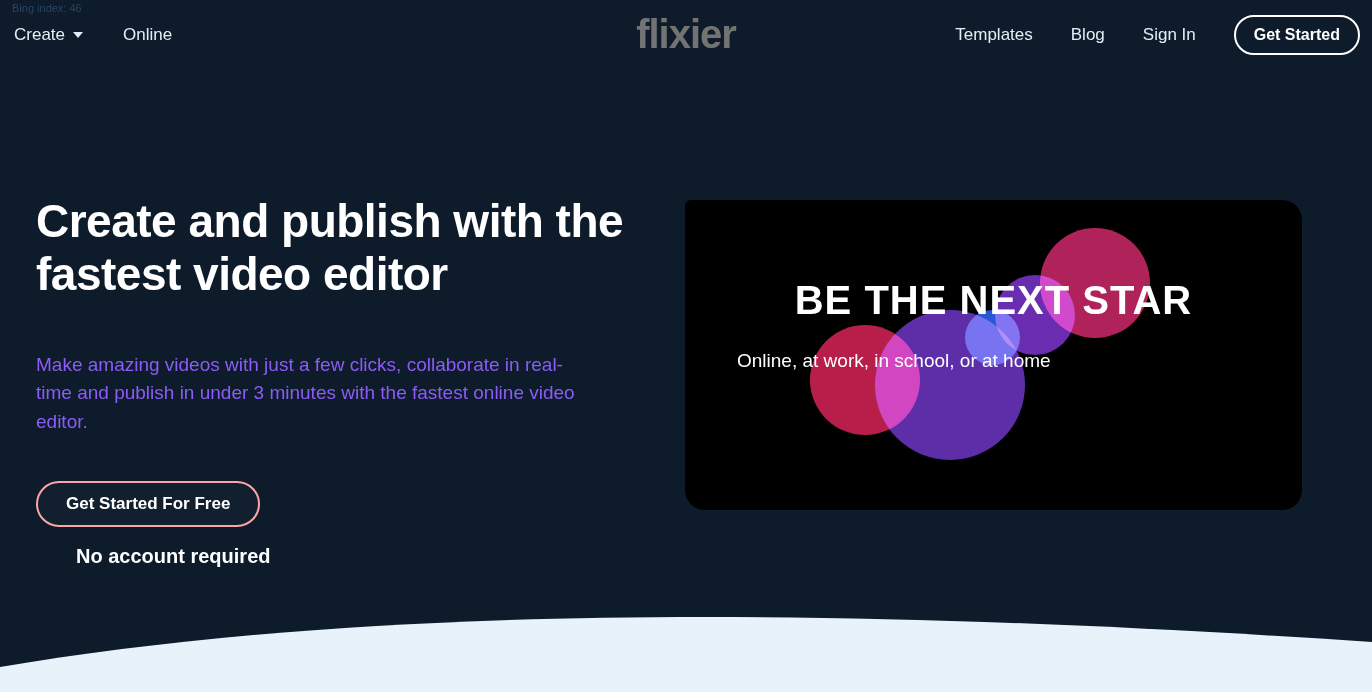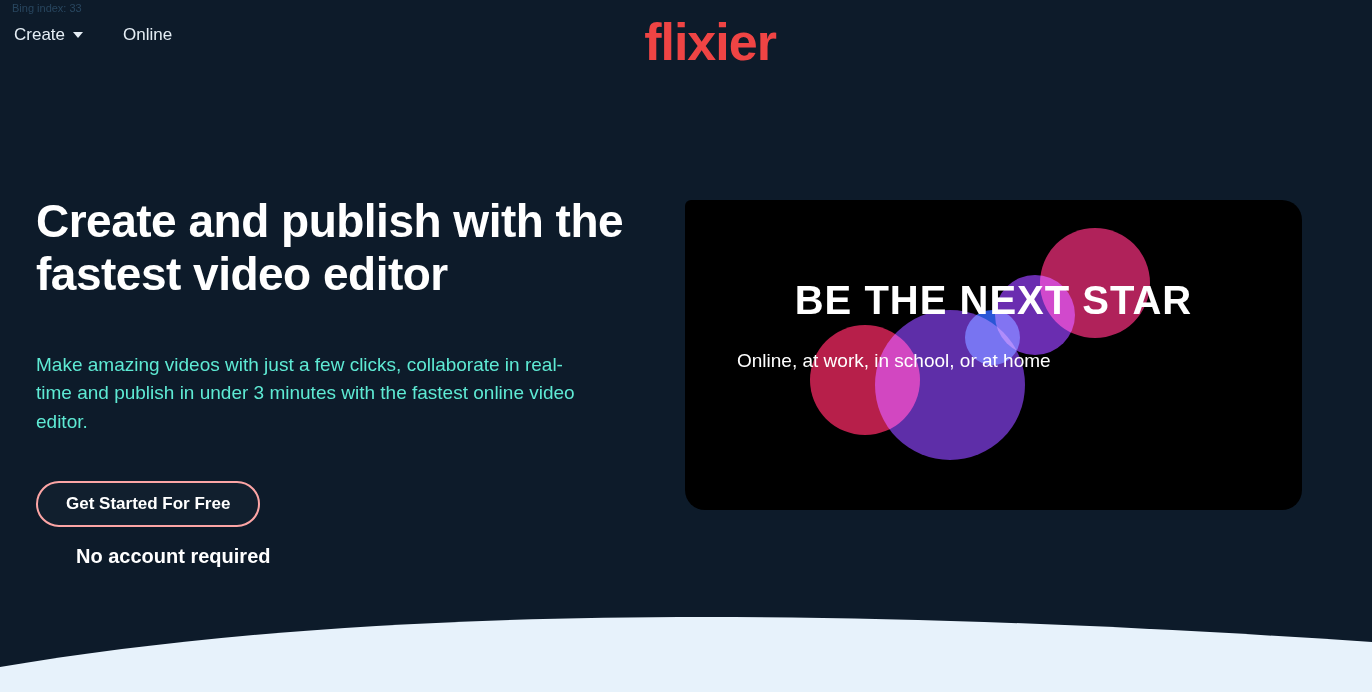--- a/index.html
+++ b/index.html
@@ -48,24 +48,23 @@
     color: #e5eef5;
     cursor: pointer;
   }
   .logo {
     position: absolute;
     left: 50%;
     top: 12px;
     transform: translateX(-50%);
     font-family: "Trebuchet MS", "Segoe UI", sans-serif;
     font-weight: 700;
-    font-size: 52px;
-    color: #ef4444;
+    font-size: 40px;
+    color: #737373;
     letter-spacing: -1px;
-    margin-left: 24px;
   }
   .nav-right {
     margin-left: auto;
     display: flex;
     align-items: center;
     gap: 38px;
   }
   .get-started-btn {
     border: 2px solid #ffffff;
     border-radius: 22px;
@@ -88,21 +87,21 @@
     font-size: 46px;
     font-weight: 700;
     line-height: 1.15;
     color: #ffffff;
     letter-spacing: -0.5px;
   }
   .hero p.sub {
     margin-top: 50px;
     font-size: 19px;
     line-height: 1.5;
-    color: #5eead4;
+    color: #8b5cf6;
     max-width: 540px;
   }
   .cta-btn {
     margin-top: 45px;
     display: inline-block;
     border: 2px solid #fca5a5;
     border-radius: 24px;
     padding: 11px 28px;
     font-size: 17px;
     font-weight: 700;
@@ -164,33 +163,39 @@
   .wave {
     position: absolute;
     left: 0; right: 0;
     bottom: 0;
     height: 95px;
   }
 </style>
 </head>
 <body>
 
-<div class="bing-index">Bing index: 33</div>
+<div class="bing-index">Bing index: 46</div>
 
 <header class="header">
   <div class="nav-left">
     <div class="create-btn">
       <span>Create</span>
       <span class="chevron-down"></span>
     </div>
     <div class="nav-link">Online</div>
   </div>
 
   <div class="logo">flixier</div>
 
+  <div class="nav-right">
+    <div class="nav-link">Templates</div>
+    <div class="nav-link">Blog</div>
+    <div class="nav-link">Sign In</div>
+    <button class="get-started-btn">Get Started</button>
+  </div>
 </header>
 
 <section class="hero">
   <h1>Create and publish with the fastest video editor</h1>
   <p class="sub">Make amazing videos with just a few clicks, collaborate in real-time and publish in under 3 minutes with the fastest online video editor.</p>
   <button class="cta-btn">Get Started For Free</button>
   <div class="no-account">No account required</div>
 </section>
 
 <div class="preview">

